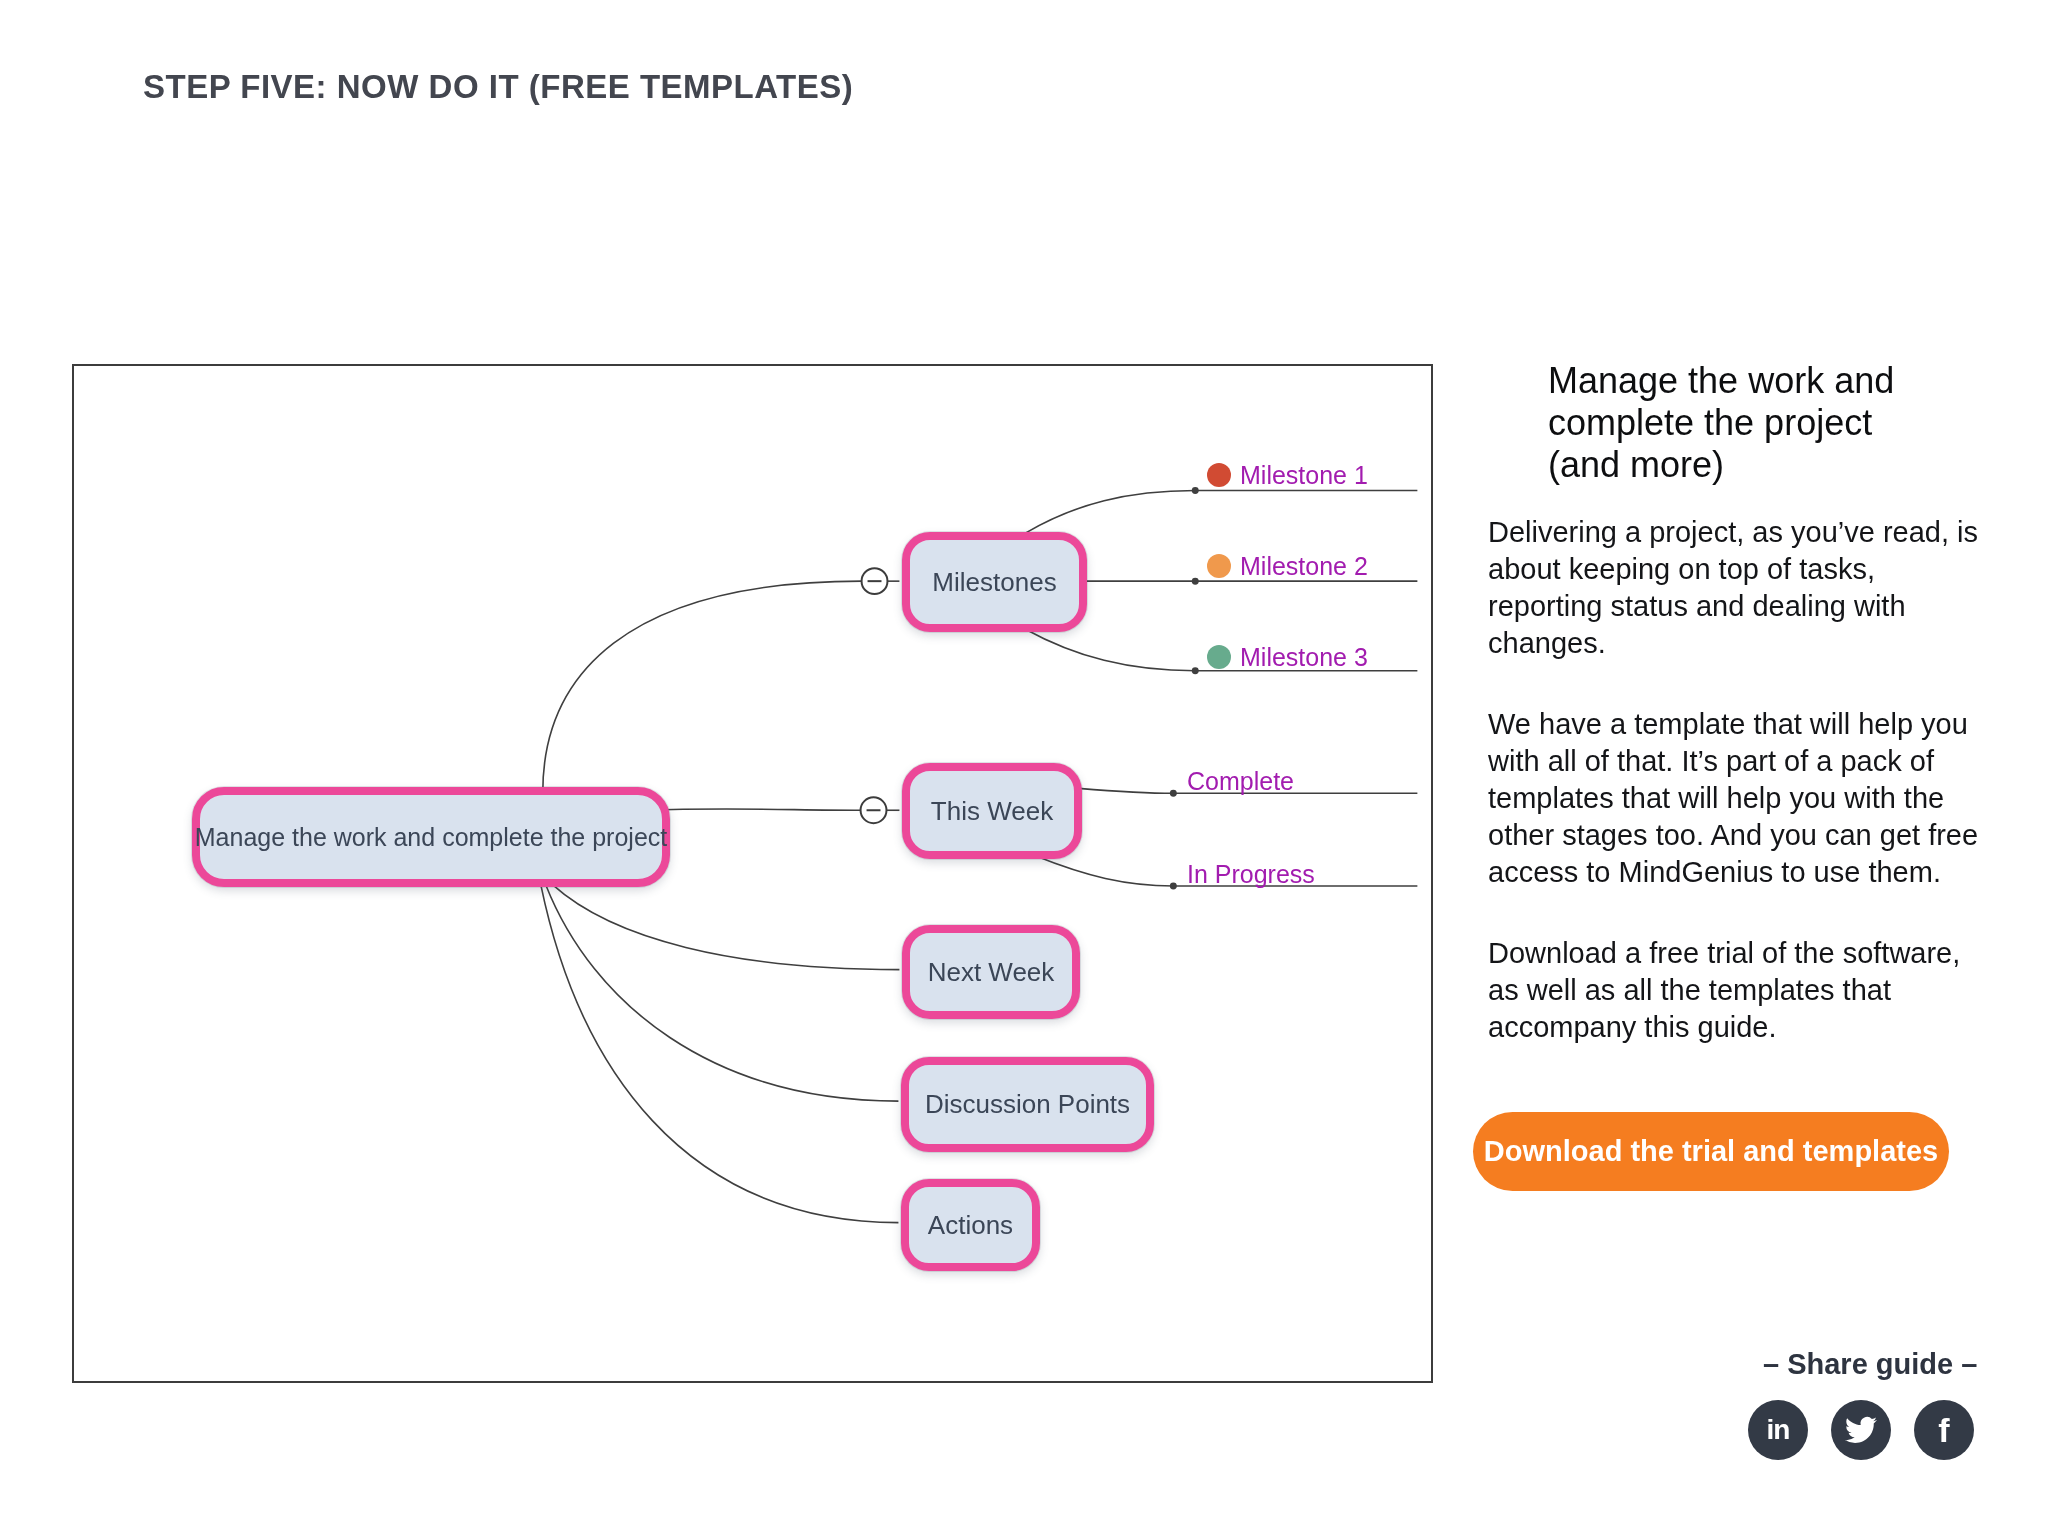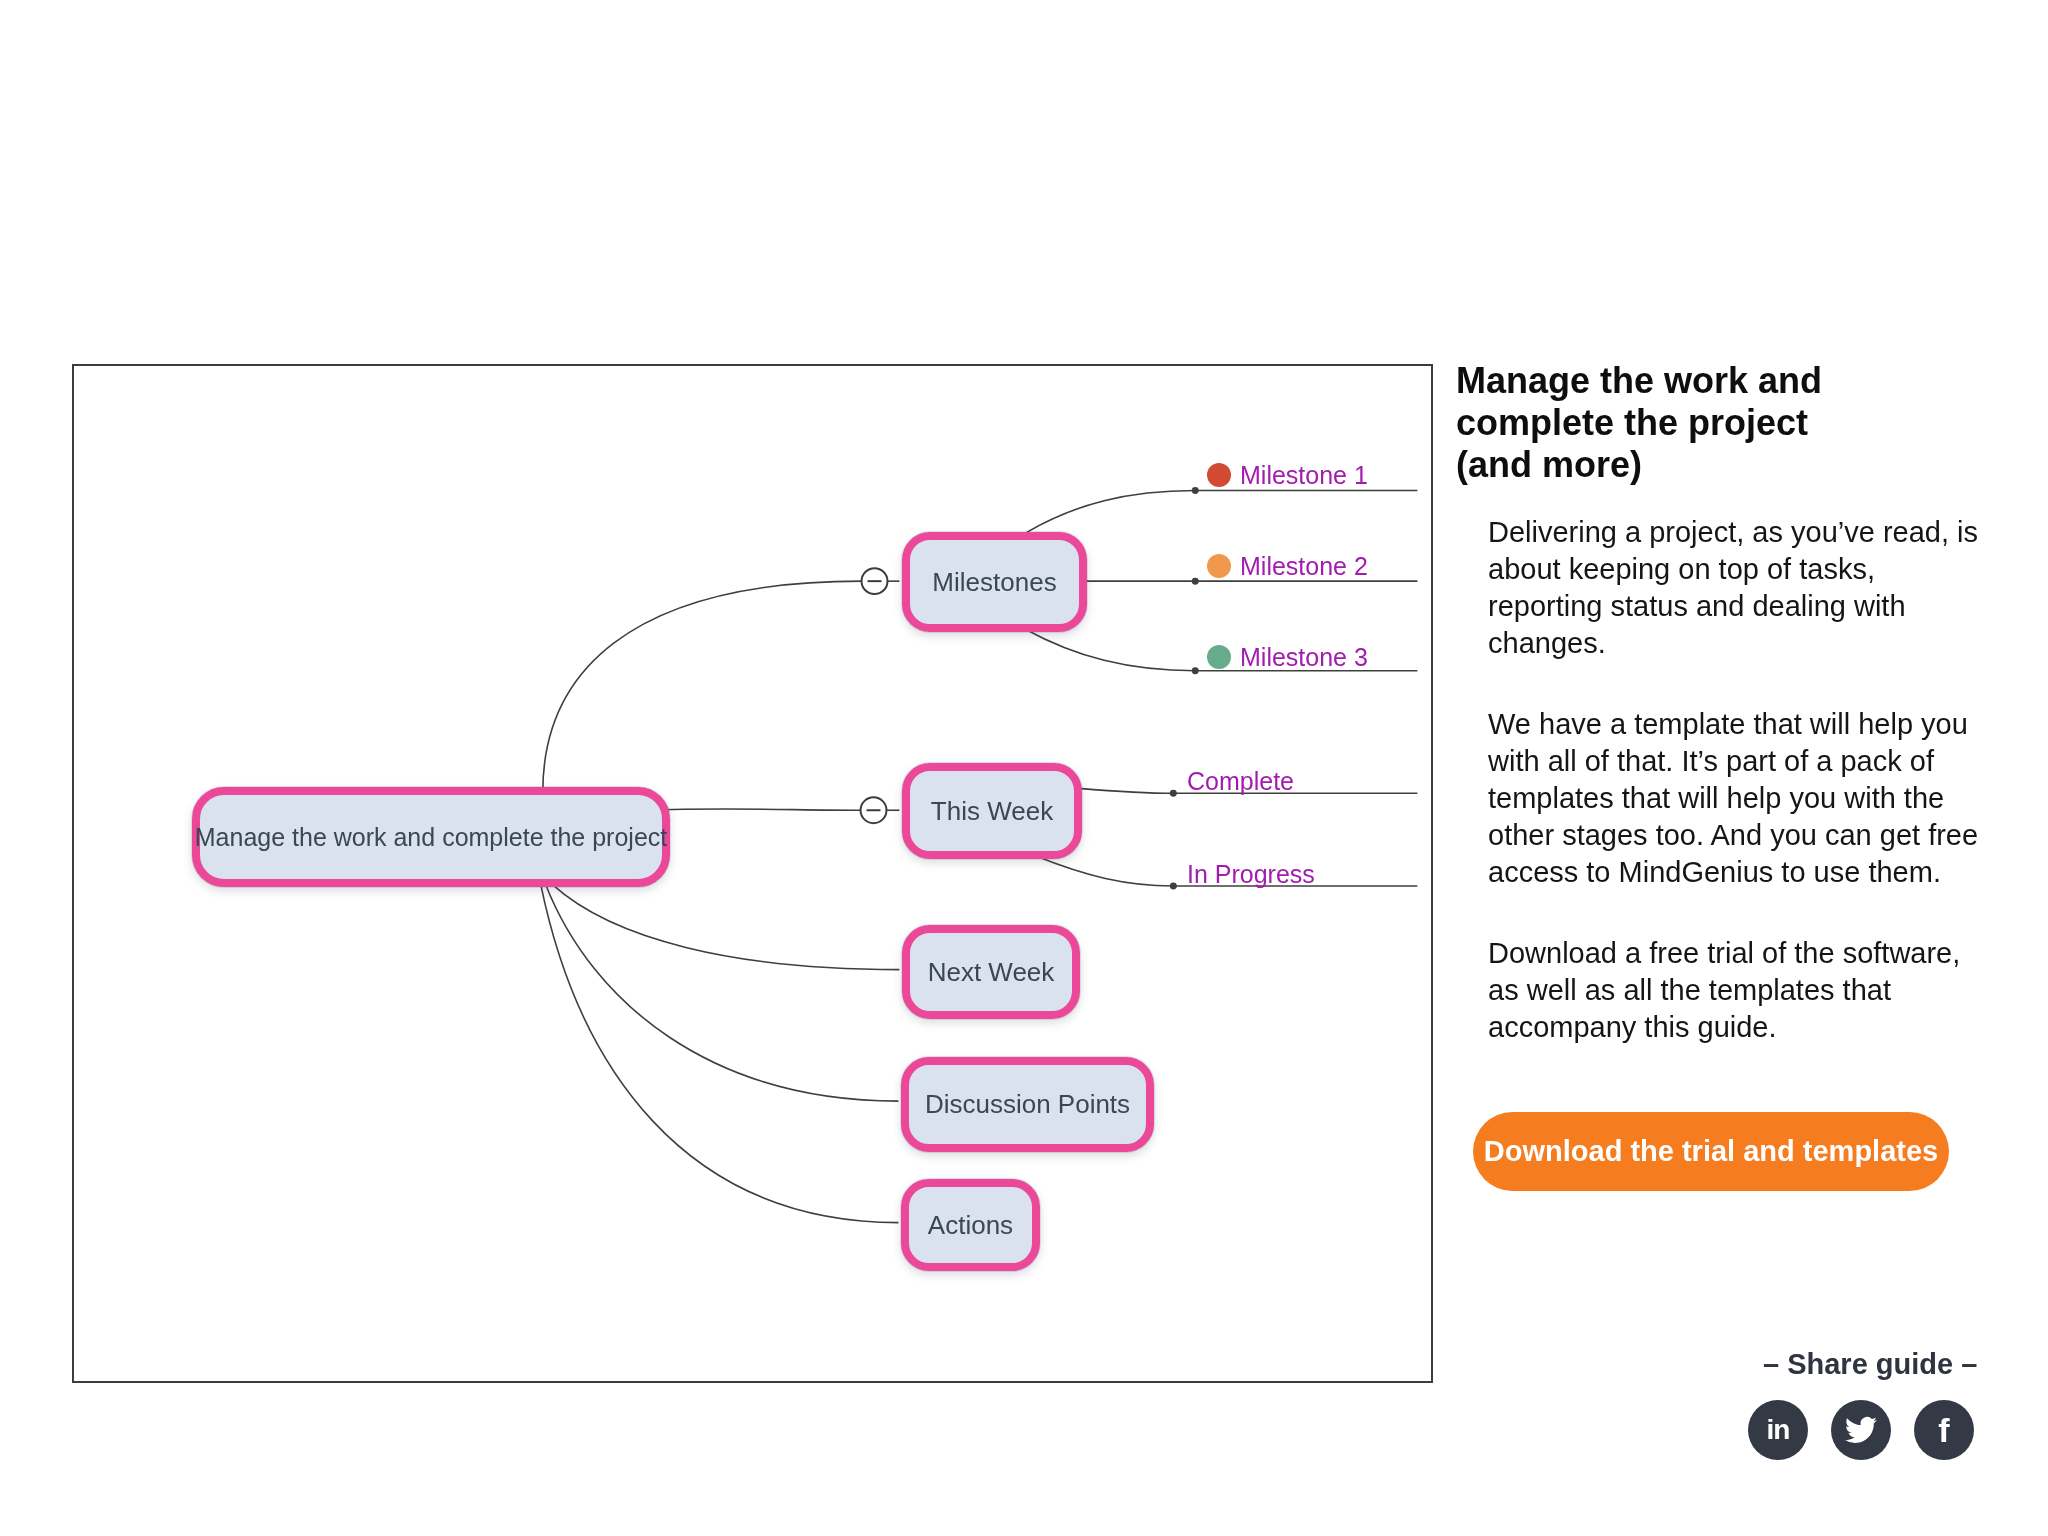--- a/index.html
+++ b/index.html
@@ -36,22 +36,22 @@
     font-size:25px; color:#a21caf; height:34px; white-space:nowrap;
   }
   .leaf .dot { width:24px; height:24px; border-radius:50%; display:inline-block; }
   .leaf-m1 { left:1133px; top:92px; }
   .leaf-m2 { left:1133px; top:183px; }
   .leaf-m3 { left:1133px; top:274px; }
   .leaf-complete   { left:1113px; top:398px; }
   .leaf-inprogress { left:1113px; top:491px; }
   
   .aside-heading {
-    position:absolute; left:1456px; top:360px; width:500px;
-    font-size:36px; line-height:42px; font-weight:bold; color:#0d0e10;
+    position:absolute; left:1548px; top:360px; width:500px;
+    font-size:36px; line-height:42px; font-weight:normal; color:#0d0e10;
   }
   .aside-heading span { display:block; }
   .aside-body {
     position:absolute; left:1472px; top:514px; width:512px;
     font-size:29px; line-height:37px; color:#141518;
   }
   .aside-body p { margin:0 0 44px 16px; }
   .cta-button {
     position:absolute; left:1473px; top:1112px; width:476px; height:79px;
     background:#f57d20; border:none; border-radius:40px; cursor:pointer;
@@ -69,20 +69,21 @@
     display:flex; align-items:center; justify-content:center; cursor:pointer;
     color:#ffffff; font-weight:bold; font-size:30px;
   }
   .social svg { display:block; }
 </style>
 </head>
 <body>
 
 <div id="page">
 
+  <div class="page-title">STEP FIVE: NOW DO IT (FREE TEMPLATES)</div>
 
   <div class="map-frame">
     <svg class="wires" viewBox="0 0 1361 1019" fill="none" xmlns="http://www.w3.org/2000/svg">
 
       <path d="M 470,432 C 468,310 555,216 790,216" stroke="#3f3f3f" stroke-width="1.6"></path>
       <path d="M 573,446 C 660,443 720,446 789,446" stroke="#3f3f3f" stroke-width="1.6"></path>
       <path d="M 480,521 C 540,575 660,606 828,606" stroke="#3f3f3f" stroke-width="1.6"></path>
       <path d="M 473,521 C 520,640 640,738 827,738" stroke="#3f3f3f" stroke-width="1.6"></path>
       <path d="M 468,521 C 505,700 610,860 827,860" stroke="#3f3f3f" stroke-width="1.6"></path>
 

